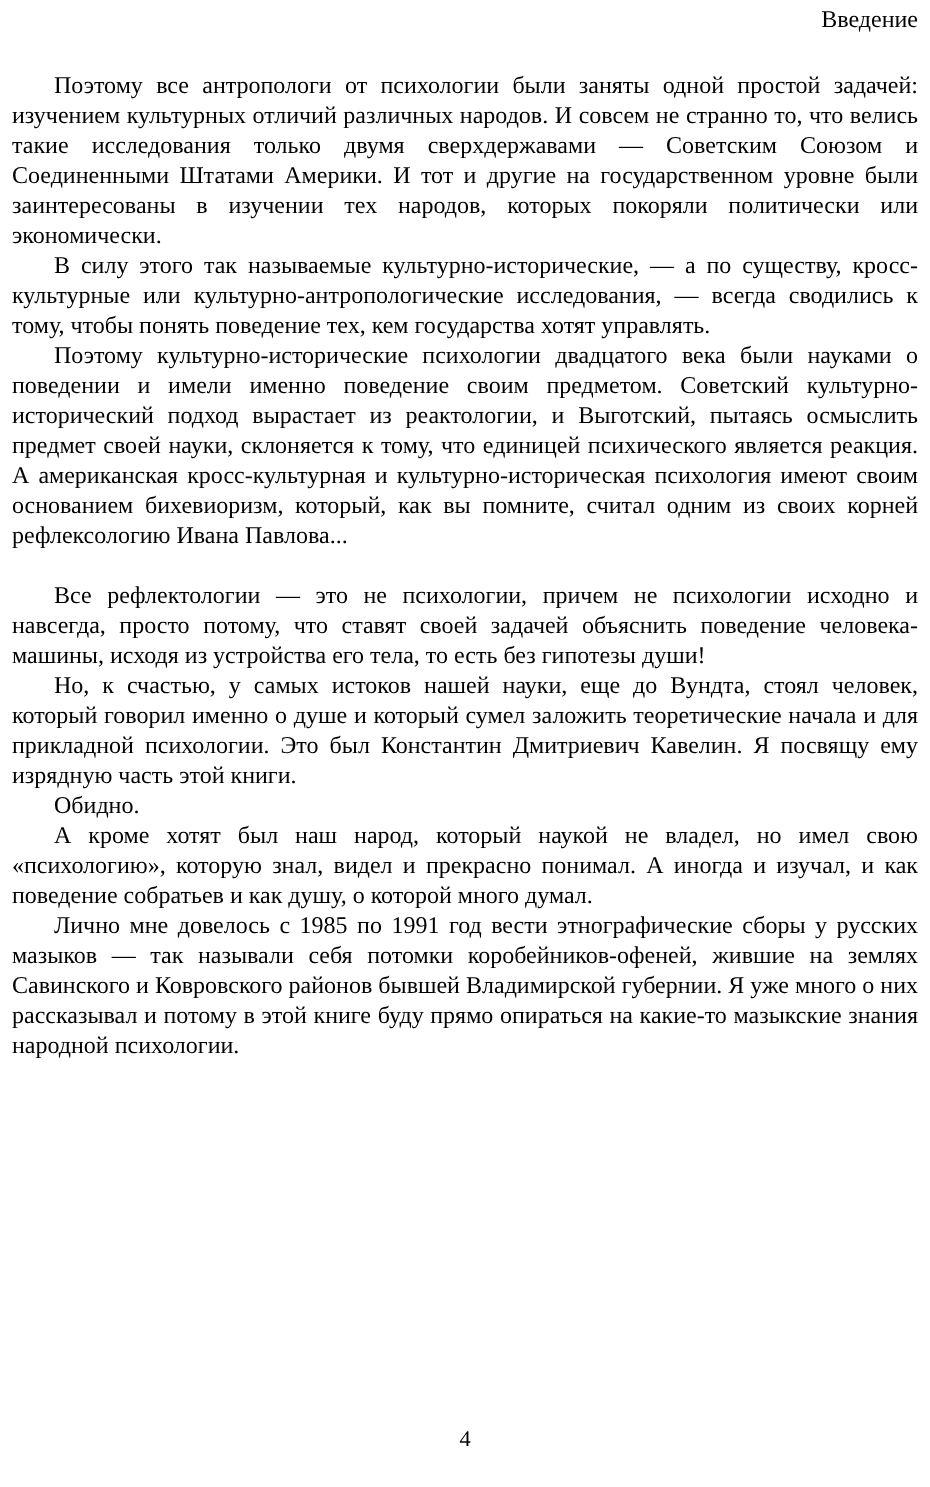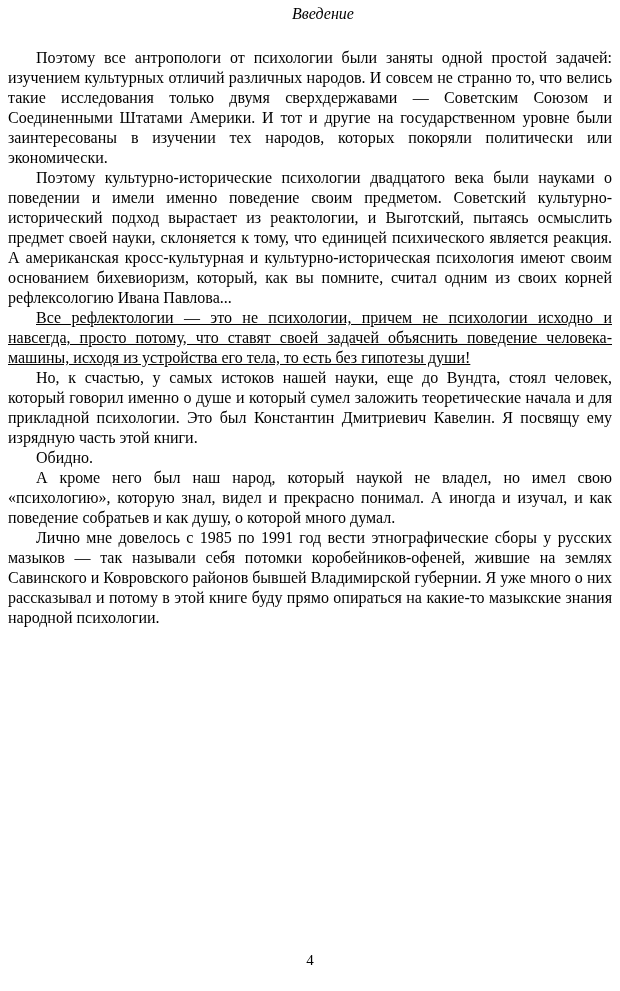--- a/index.html
+++ b/index.html
@@ -15,61 +15,61 @@
       overflow: hidden;
     }
     .page {
       position: relative;
       box-sizing: border-box;
       width: 620px;
       height: 991px;
       padding: 4px 8px 0 8px;
     }
     .running-head {
-      font-style: italic;
       font-size: 16px;
       line-height: 20px;
-      text-align: center;
+      text-align: right;
       margin-left: 26px;
     }
     .body-text {
       margin-top: 24px;
     }
     .body-text p {
       margin: 0;
       font-size: 16px;
       line-height: 20px;
       text-align: justify;
       text-indent: 28px;
       hyphens: auto;
       -webkit-hyphens: auto;
     }
     .body-text p.gap-before {
-      text-decoration: underline;
+      margin-top: 20px;
     }
     .page-number {
       position: absolute;
       bottom: 22px;
       left: 0;
       right: 0;
       text-align: center;
       font-size: 15px;
       line-height: 18px;
     }
   </style>
 </head>
 <body>
 
 <div class="page">
   <div class="running-head">Введение</div>
 
   <div class="body-text">
     <p>Поэтому все антропологи от психологии были заняты одной простой задачей: изучением культурных отличий различных народов. И совсем не странно то, что велись такие исследования только двумя сверхдержавами — Советским Союзом и Соединенными Штатами Америки. И тот и другие на государственном уровне были заинтересованы в изучении тех народов, которых покоряли политически или экономически.</p>
+    <p>В силу этого так называемые культурно-исторические, — а по существу, кросс-культурные или культурно-антропологические исследования, — всегда сводились к тому, чтобы понять поведение тех, кем государства хотят управлять.</p>
     <p>Поэтому культурно-исторические психологии двадцатого века были науками о поведении и имели именно поведение своим предметом. Советский культурно-исторический подход вырастает из реактологии, и Выготский, пытаясь осмыслить предмет своей науки, склоняется к тому, что единицей психического является реакция. А американская кросс-культурная и культурно-историческая психология имеют своим основанием бихевиоризм, который, как вы помните, считал одним из своих корней рефлексологию Ивана Павлова...</p>
     <p class="gap-before">Все рефлектологии — это не психологии, причем не психологии исходно и навсегда, просто потому, что ставят своей задачей объяснить поведение человека-машины, исходя из устройства его тела, то есть без гипотезы души!</p>
     <p>Но, к счастью, у самых истоков нашей науки, еще до Вундта, стоял человек, который говорил именно о душе и который сумел заложить теоретические начала и для прикладной психологии. Это был Константин Дмитриевич Кавелин. Я посвящу ему изрядную часть этой книги.</p>
     <p>Обидно.</p>
-    <p>А кроме него был наш народ, который наукой не владел, но имел свою «психологию», которую знал, видел и прекрасно понимал. А иногда и изучал, и как поведение собратьев и как душу, о которой много думал.</p>
+    <p>А кроме хотят был наш народ, который наукой не владел, но имел свою «психологию», которую знал, видел и прекрасно понимал. А иногда и изучал, и как поведение собратьев и как душу, о которой много думал.</p>
     <p>Лично мне довелось с 1985 по 1991 год вести этнографические сборы у русских мазыков — так называли себя потомки коробейников-офеней, жившие на землях Савинского и Ковровского районов бывшей Владимирской губернии. Я уже много о них рассказывал и потому в этой книге буду прямо опираться на какие-то мазыкские знания народной психологии.</p>
   </div>
 
   <div class="page-number">4</div>
 </div>
 
 </body></html>

